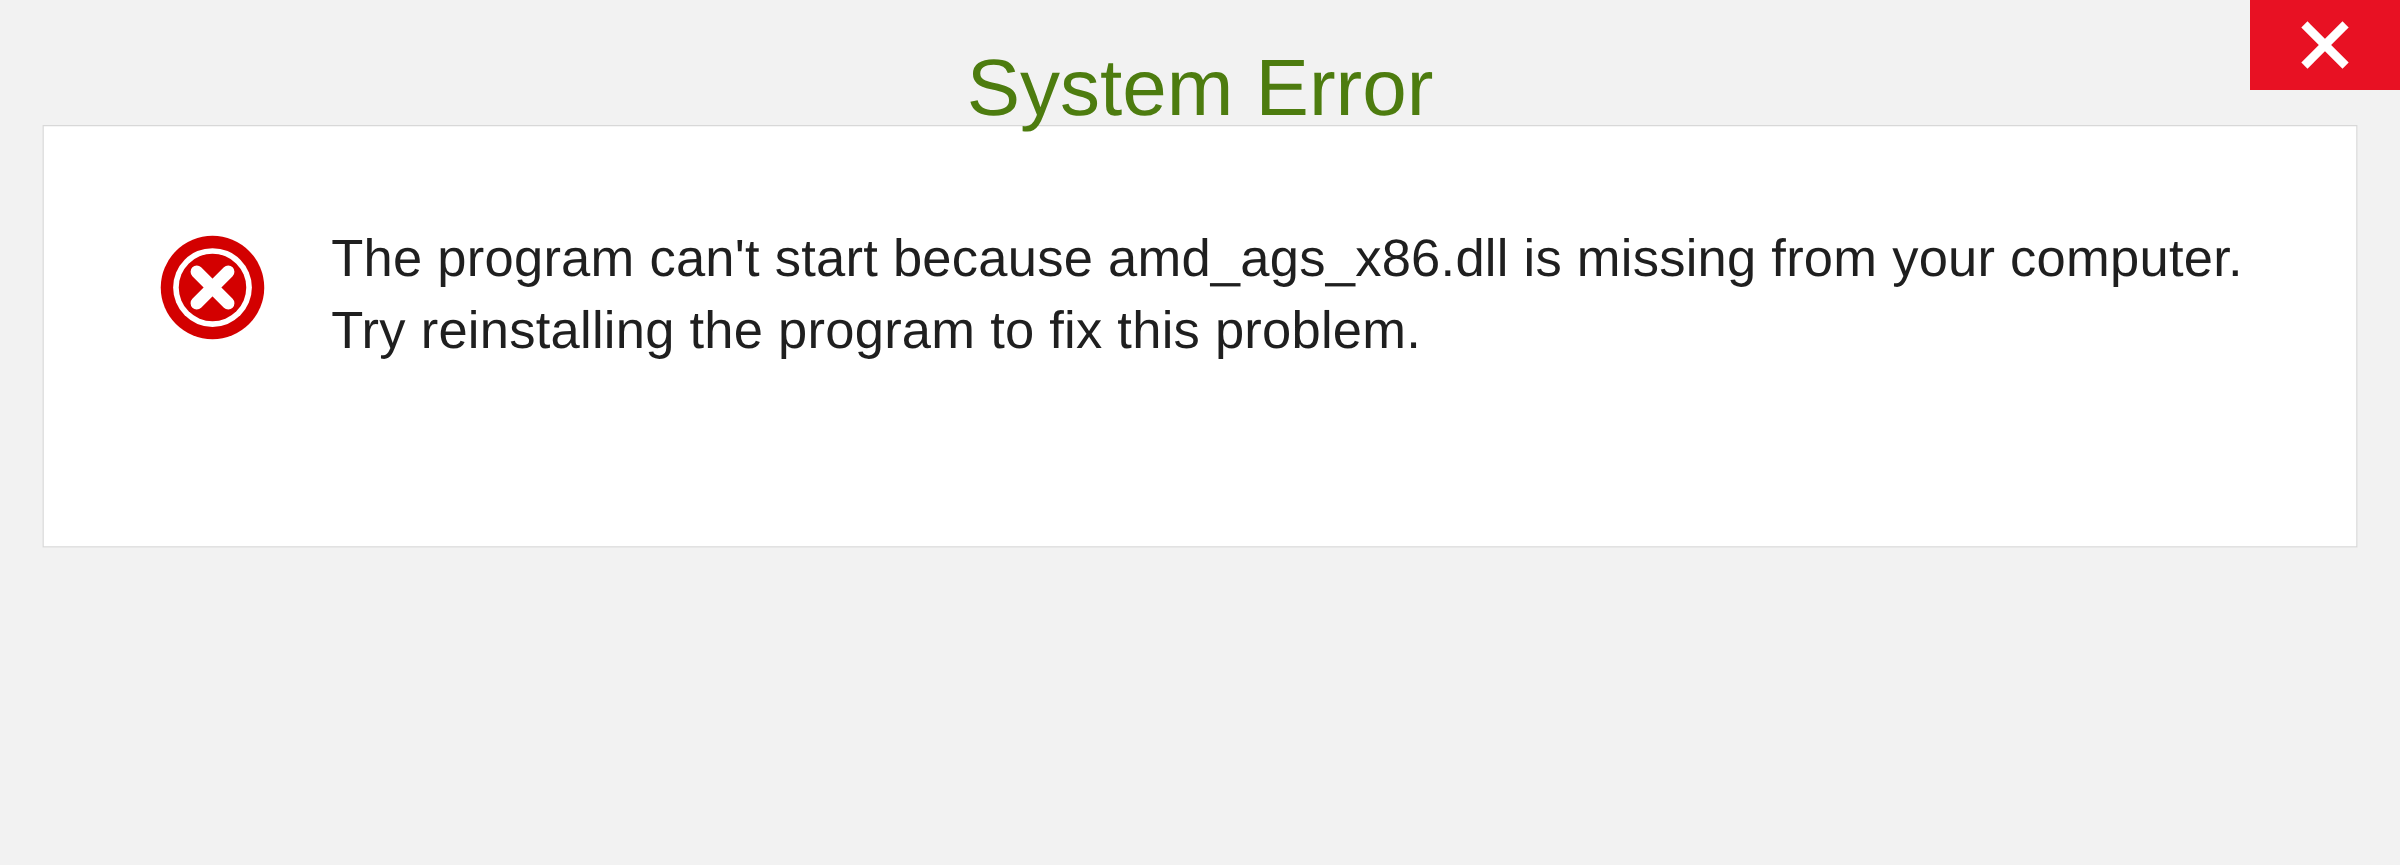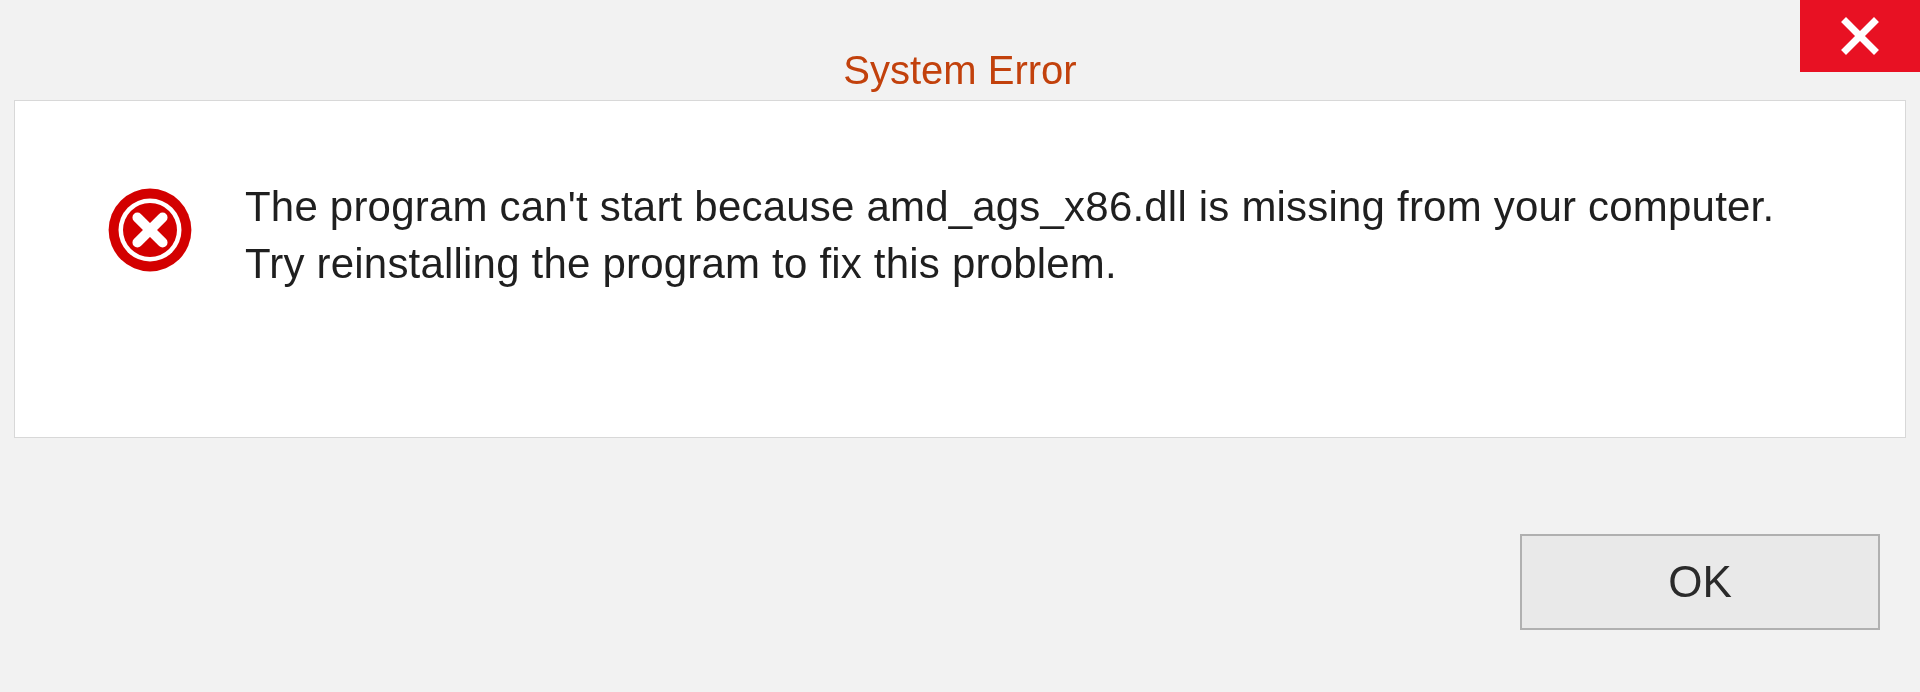--- a/index.html
+++ b/index.html
@@ -16,22 +16,22 @@
       overflow: hidden;
     }
     .titlebar {
       position: relative;
       height: 100px;
       display: flex;
       align-items: center;
       justify-content: center;
     }
     .title {
-      font-size: 40px;
-      color: #c2410c;
+      font-size: 64px;
+      color: #4d7c0f;
       font-weight: 400;
       margin-top: 40px;
     }
     .close-button {
       position: absolute;
       top: 0;
       right: 0;
       width: 120px;
       height: 72px;
       background: #e81123;
@@ -40,21 +40,21 @@
       justify-content: center;
       cursor: pointer;
     }
     .close-button svg {
       width: 40px;
       height: 40px;
     }
     .content-panel {
       background: #ffffff;
       border: 1px solid #d8d8d8;
-      margin: 0 14px;
+      margin: 0 34px;
       height: 338px;
       display: flex;
       align-items: flex-start;
       padding: 78px 60px 30px 90px;
     }
     .error-icon {
       flex-shrink: 0;
       width: 90px;
       height: 90px;
       margin-right: 50px;
@@ -122,16 +122,13 @@
       <circle cx="50" cy="50" r="35" fill="#ffffff"></circle>
       <circle cx="50" cy="50" r="30" fill="#d30000"></circle>
       <line x1="36" y1="36" x2="64" y2="64" stroke="#ffffff" stroke-width="11" stroke-linecap="round"></line>
       <line x1="64" y1="36" x2="36" y2="64" stroke="#ffffff" stroke-width="11" stroke-linecap="round"></line>
     </svg>
   </div>
   <div class="message">The program can't start because amd_ags_x86.dll is missing from your computer. Try reinstalling the program to fix this problem.</div>
 </div>
 
 <div class="footer">
-  <div class="ok-button">
-    <span>OK</span>
-  </div>
 </div>
 
 </body></html>

